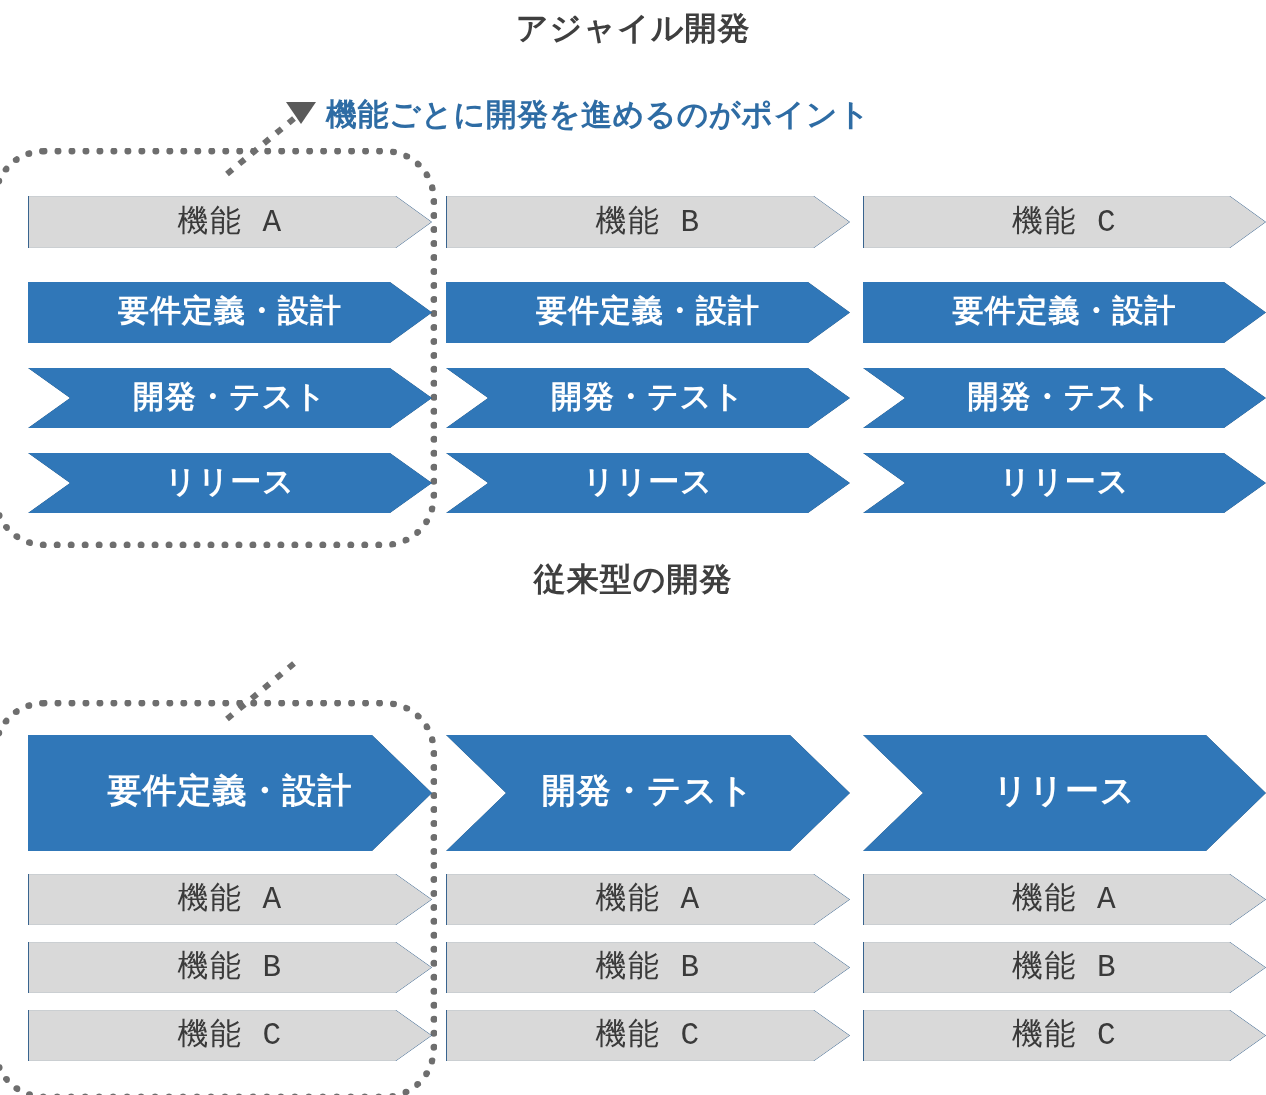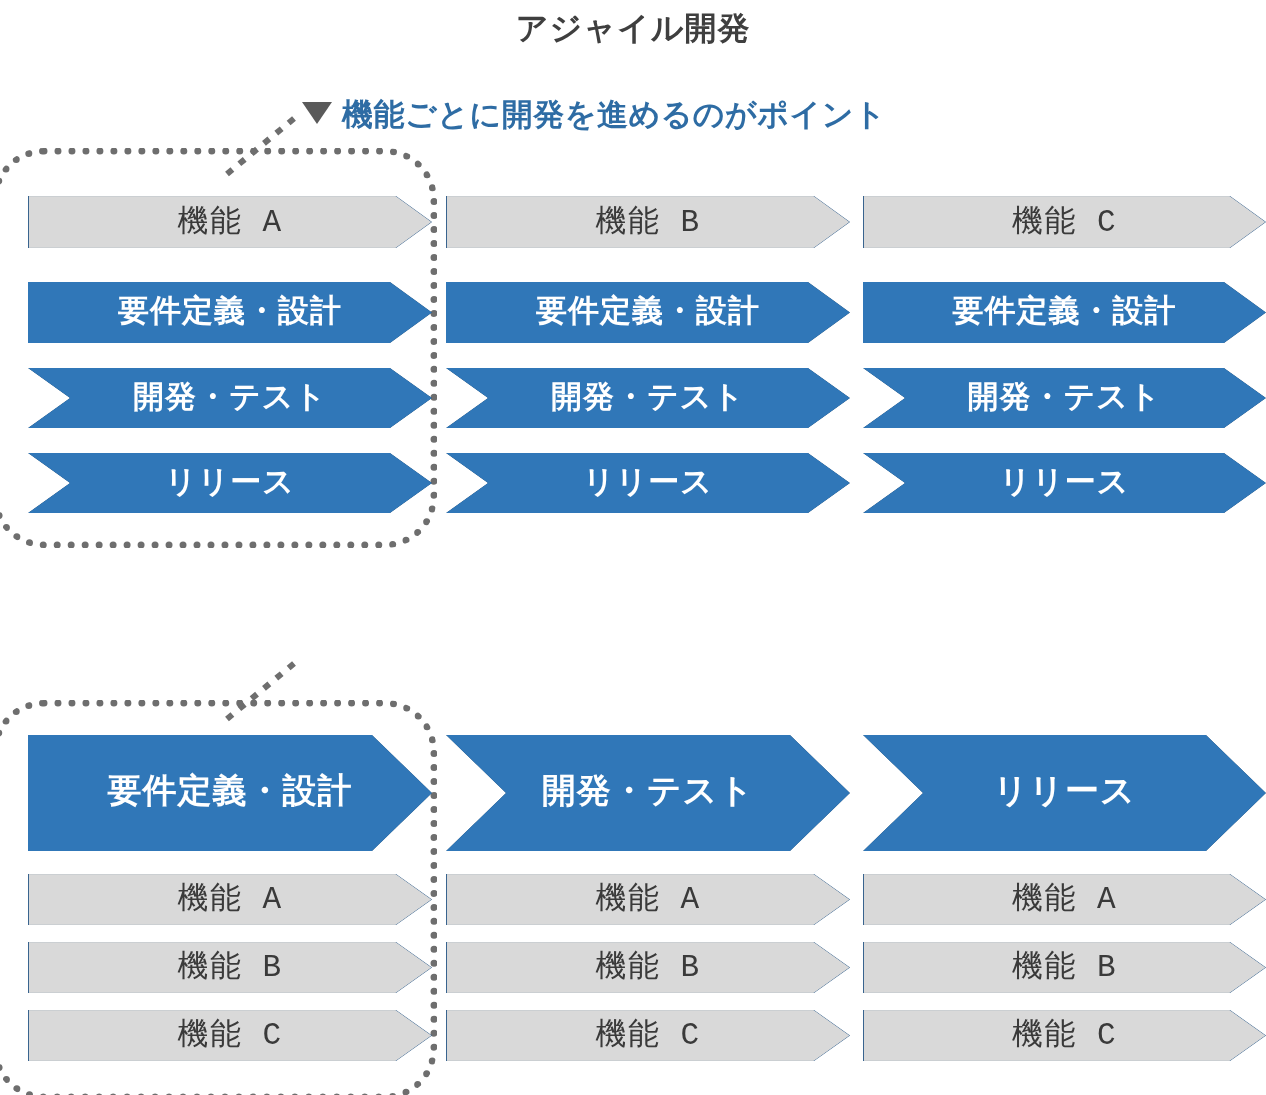--- a/index.html
+++ b/index.html
@@ -40,21 +40,21 @@
   .callout {
     display: flex;
     align-items: center;
     color: #2E6CA4;
     font-size: 31px;
     font-weight: 700;
     letter-spacing: 0.5px;
     line-height: 1;
     white-space: nowrap;
   }
-  #callout-agile { top: 99px; left: 302px; }
+  #callout-agile { top: 99px; left: 286px; }
   #callout-waterfall { top: 644px; left: 286px; }
   .callout-marker {
     width: 0; height: 0;
     border-left: 15px solid transparent;
     border-right: 15px solid transparent;
     border-top: 22px solid #5A5A5A;
     margin-right: 10px;
     flex: none;
     position: relative;
     top: -2px;
@@ -255,20 +255,21 @@
       </div>
     </div>
     <div class="cell" style="left:863px; width:403px;">
       <div class="chev blue shape-chevron" style="--tip:42px;">
         <div class="inner shape-chevron" style="--tip:42px;"></div>
         <span class="label">リリース</span>
       </div>
     </div>
   </div>
 
+  <div class="abs section-title" id="title-waterfall">従来型の開発</div>
 
   <svg class="abs leader" id="leader-waterfall" style="left:225px; top:653px;" width="85" height="70">
     <line x1="2" y1="66" x2="72" y2="8" stroke="#6E6E6E" stroke-width="6" stroke-dasharray="7 9" stroke-linecap="butt"></line>
   </svg>
 
 
   <div class="abs dotted-box" id="dotted-waterfall"></div>
 
   <div class="abs row" style="top:735px; height:116px;">
     <div class="cell" style="left:28px;  width:404px;">

